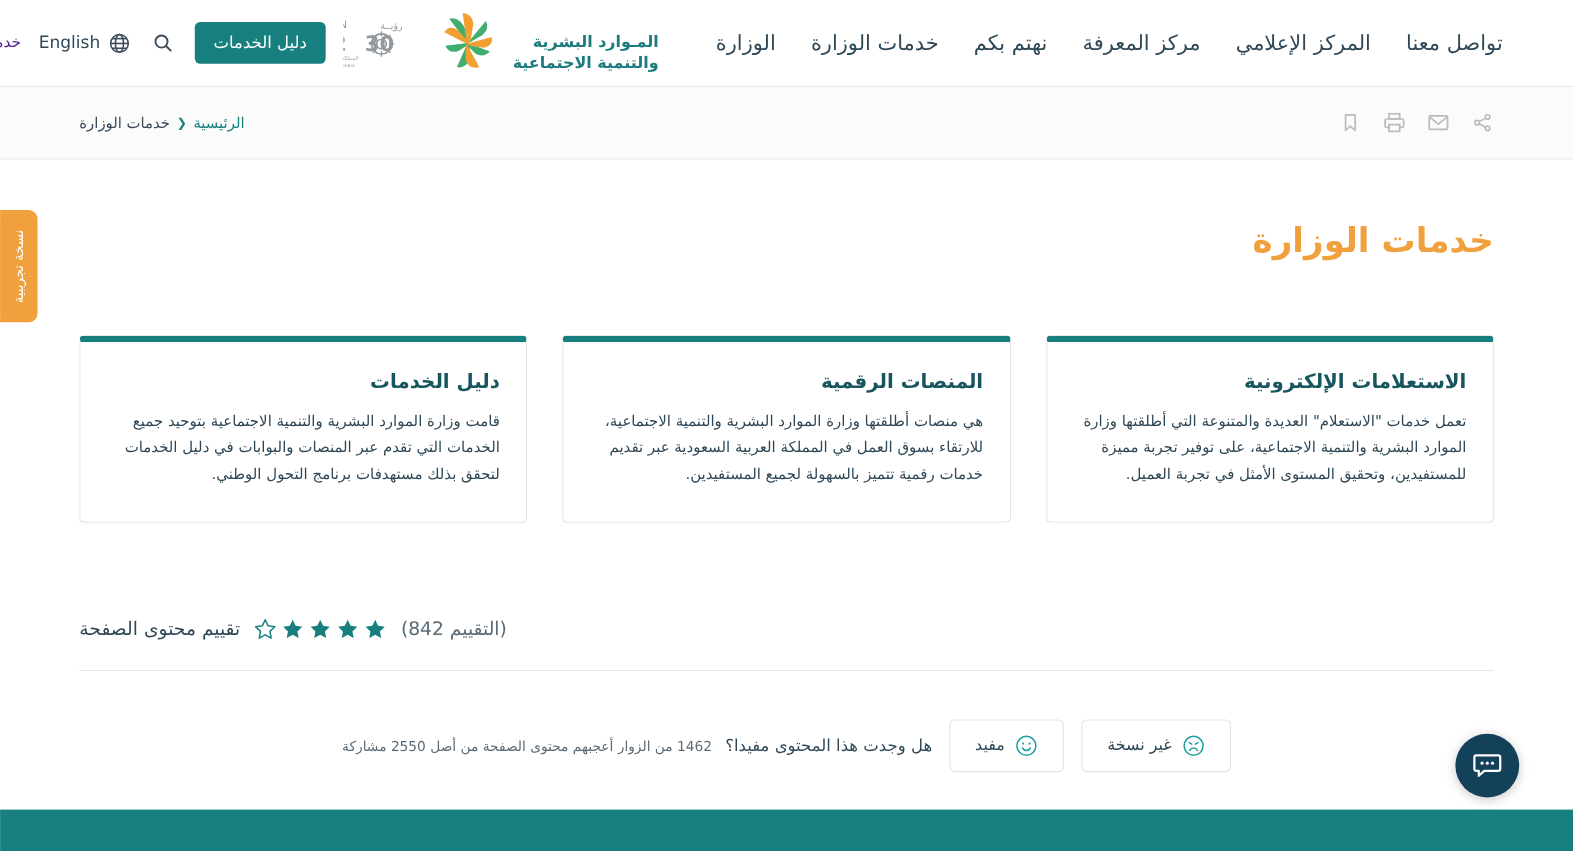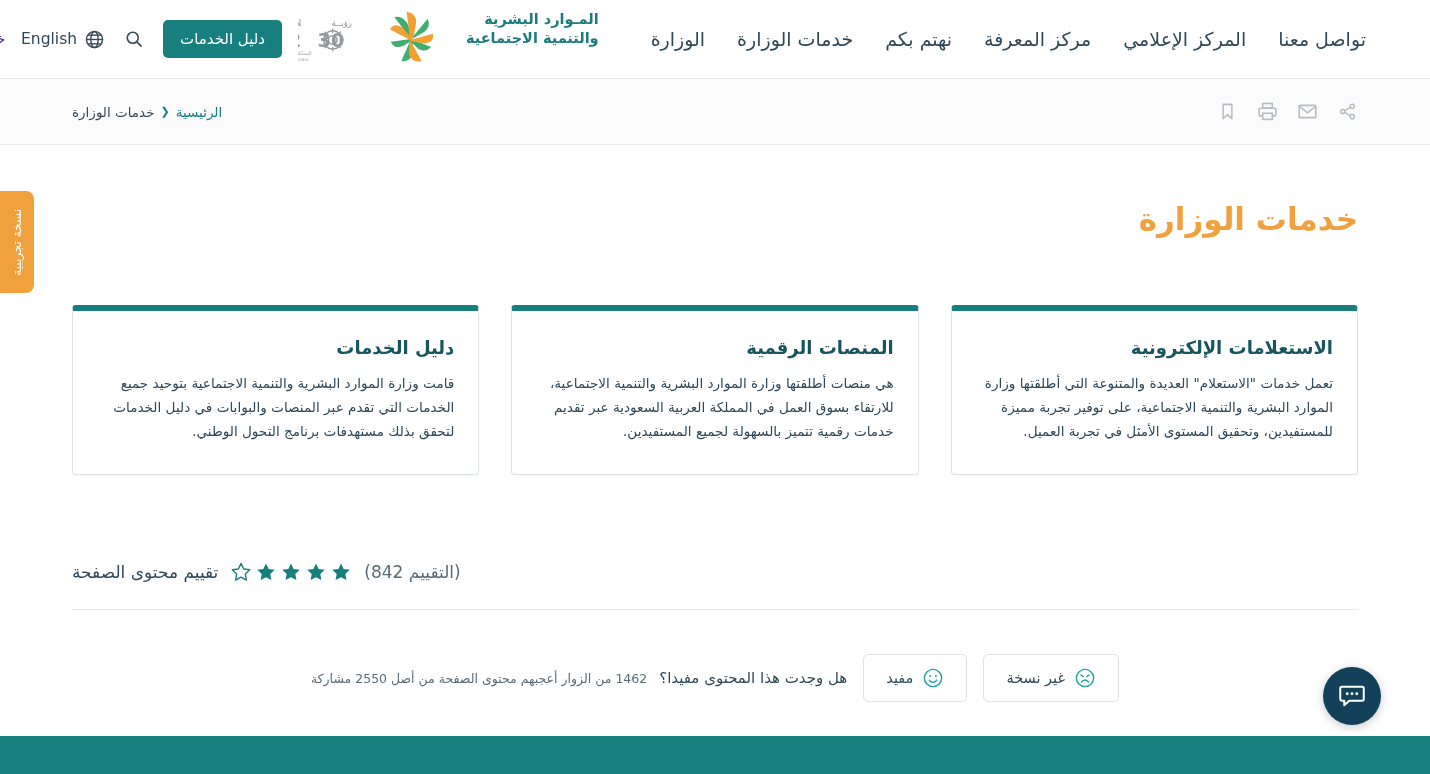--- a/index.html
+++ b/index.html
@@ -24,22 +24,22 @@
     height: 79px;
     background: #ffffff;
     border-bottom: 1px solid #e6e9ec;
     display: flex;
     align-items: center;
     padding: 0 20px 0 0;
   }
 
   .brand {
     display: flex;
-    align-items: flex-start;
-    gap: 24px;
+    align-items: flex-end;
+    gap: 10px;
     margin-right: 50px;
     flex: 0 0 auto;
   }
 
   .brand-logo-mark {
     width: 62px;
     height: 58px;
     position: relative;
     flex: 0 0 auto;
   }
@@ -135,21 +135,21 @@
   }
   .crumb {
     font-size: 13.5px;
     color: #3a4a58;
     margin-right: auto;
     display: flex;
     align-items: center;
     gap: 6px;
     white-space: nowrap;
   }
-  .crumb-link { color: #17807f; cursor: pointer; }
+  .crumb-link { color: #17807f; cursor: pointer; font-family: Liberation Serif, serif; }
   .crumb-sep { color: #17807f; font-size: 11px; }
   .crumb-current { color: #3a4a58; }
 
   .page-actions {
     display: flex;
     align-items: center;
     gap: 18px;
     margin-left: auto;
   }
   .page-action {

